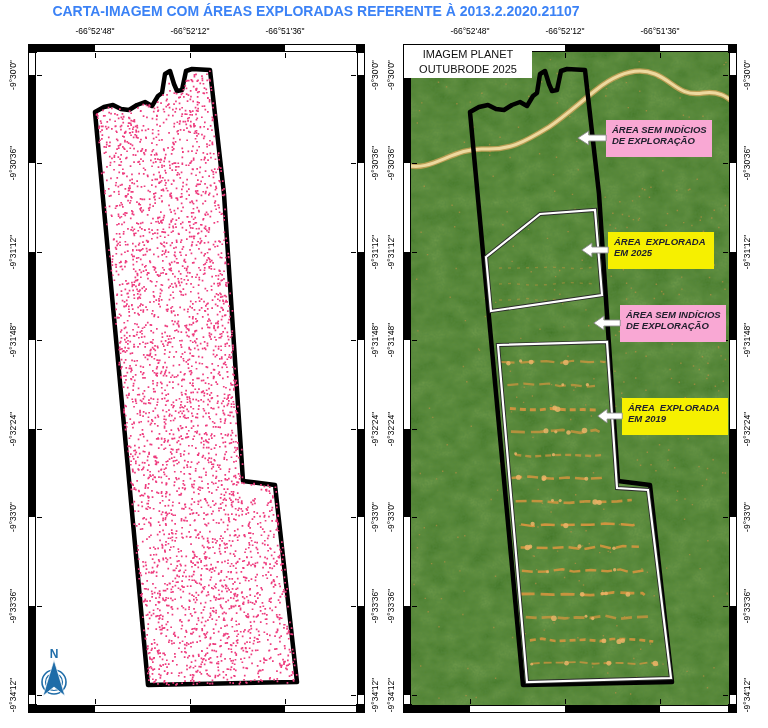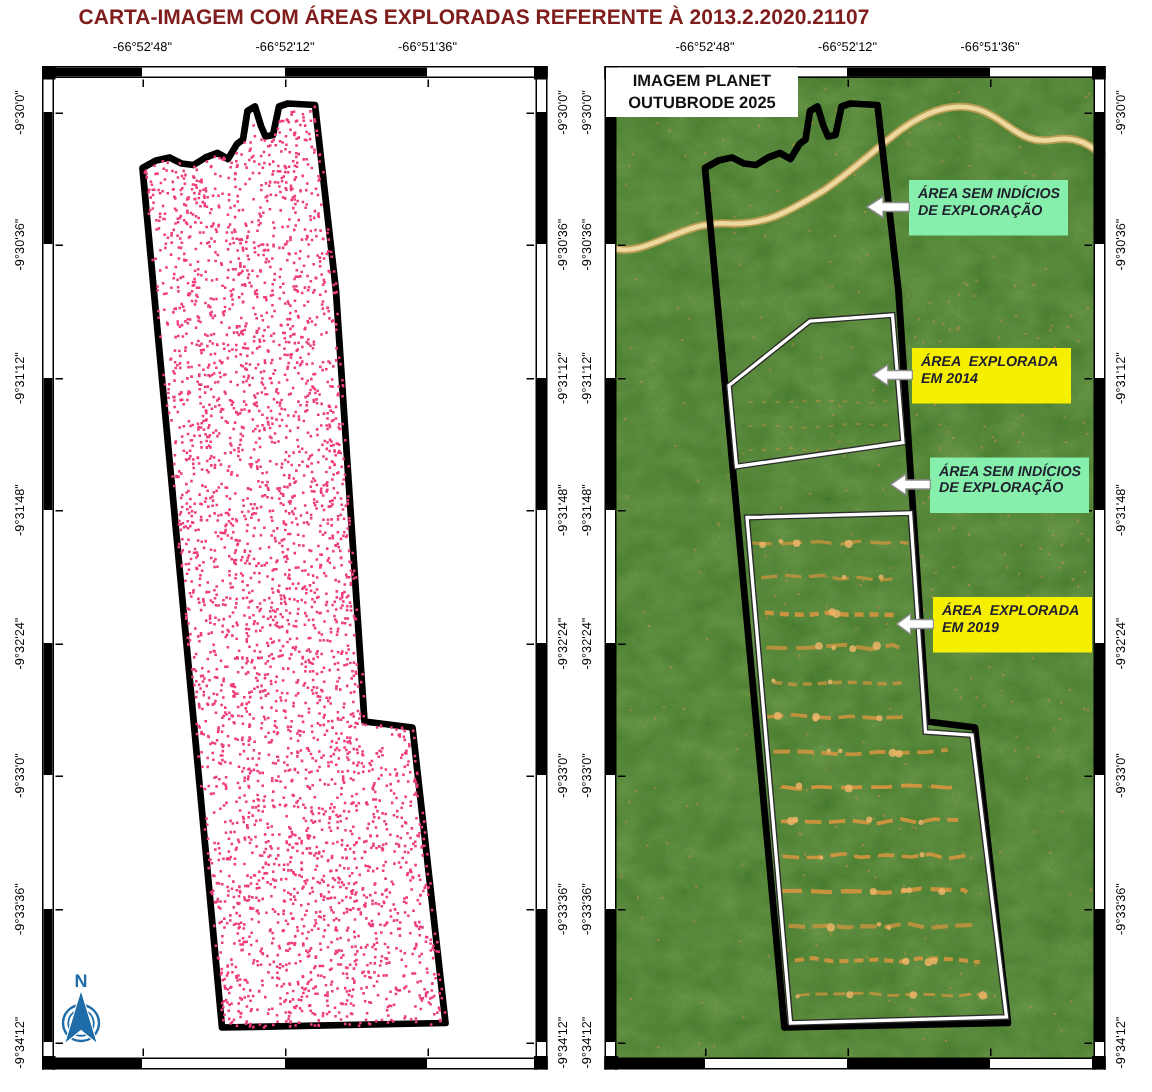--- a/index.html
+++ b/index.html
@@ -2,21 +2,21 @@
 <html><head>
 <meta charset="utf-8">
 <style>
   html,body{margin:0;padding:0;}
   body{
     width:768px;height:728px;position:relative;background:#ffffff;
     font-family:"Liberation Sans",sans-serif;overflow:hidden;
   }
   .title{
     position:absolute;top:3px;left:0;width:632px;text-align:center;
-    font-size:14px;font-weight:bold;color:#7f1d1d;letter-spacing:0px;
+    font-size:14px;font-weight:bold;color:#3b82f6;letter-spacing:0px;
   }
   .map-panel{position:absolute;top:44px;height:669px;}
   #left-panel{left:28px;width:337px;}
   #right-panel{left:403px;width:334px;}
   .map-panel svg.map-svg{position:absolute;left:0;top:0;z-index:1;}
   
   .band{position:absolute;z-index:3;box-sizing:border-box;}
   .band.h{height:8px;left:0;right:0;border-top:1px solid #000;border-bottom:1px solid #000;
     background:linear-gradient(90deg,#000 0 67px,#fff 67px 162px,#000 162px 257px,#fff 257px 330px,#000 330px);}
   .band.top{top:0;} .band.bottom{bottom:0;}
@@ -24,28 +24,28 @@
     background:linear-gradient(180deg,#fff 0 31px,#000 31px 119px,#fff 119px 208px,#000 208px 296px,#fff 296px 385px,#000 385px 473px,#fff 473px 562px,#000 562px 651px,#fff 651px);}
   .band.left{left:0;} .band.right{right:0;}
   .corner{position:absolute;width:9px;height:9px;background:#000;z-index:4;}
   .tick{position:absolute;background:#000;z-index:4;}
   .lon-label{position:absolute;top:26px;transform:translateX(-50%);font-size:8.5px;color:#000;white-space:nowrap;z-index:6;}
   .lat-label{position:absolute;transform:translate(-50%,-50%) rotate(-90deg);font-size:8.5px;color:#000;white-space:nowrap;z-index:6;}
   
   .inset-box{
     position:absolute;left:1px;top:1px;width:128px;height:33px;background:#ffffff;
     z-index:5;display:flex;flex-direction:column;align-items:center;justify-content:center;
-    font-size:11px;font-weight:bold;color:#111;line-height:1.3;text-align:center;
+    font-size:11px;font-weight:normal;color:#111;line-height:1.3;text-align:center;
   }
   .annotation{position:absolute;z-index:5;}
   .ann-box{
     position:absolute;width:106px;height:37px;box-sizing:border-box;padding:4px 5px 3px 6px;
     font-size:9.5px;font-weight:bold;font-style:italic;color:#20202e;line-height:1.2;
   }
-  .ann-box.pink{background:#86efac;}
+  .ann-box.pink{background:#f9a8d4;}
   .ann-box.yellow{background:#f6f000;}
   .ann-line{white-space:pre;display:block;}
   .ann-arrow{position:absolute;z-index:6;}
 </style>
 </head>
 <body>
 
 <div class="title">CARTA-IMAGEM COM ÁREAS EXPLORADAS REFERENTE À 2013.2.2020.21107</div>
 
 <div class="map-panel" id="left-panel">
@@ -185,21 +185,21 @@
       <span class="ann-line">ÁREA SEM INDÍCIOS</span>
       <span class="ann-line">DE EXPLORAÇÃO</span>
     </div>
   </div>
   <div class="annotation">
     <svg class="ann-arrow" style="left:178px;top:197px" width="28" height="18" viewBox="0 0 36 18" preserveAspectRatio="none">
       <path d="M1 9 L14 2 L14 6 L35 6 L35 12 L14 12 L14 16 Z" fill="#ffffff" stroke="#8a8a8a" stroke-width="1"></path>
     </svg>
     <div class="ann-box yellow" style="left:205px;top:188px">
       <span class="ann-line">ÁREA  EXPLORADA</span>
-      <span class="ann-line">EM 2014</span>
+      <span class="ann-line">EM 2025</span>
     </div>
   </div>
   <div class="annotation">
     <svg class="ann-arrow" style="left:190px;top:270px" width="28" height="18" viewBox="0 0 36 18" preserveAspectRatio="none">
       <path d="M1 9 L14 2 L14 6 L35 6 L35 12 L14 12 L14 16 Z" fill="#ffffff" stroke="#8a8a8a" stroke-width="1"></path>
     </svg>
     <div class="ann-box pink" style="left:217px;top:261px">
       <span class="ann-line">ÁREA SEM INDÍCIOS</span>
       <span class="ann-line">DE EXPLORAÇÃO</span>
     </div>

